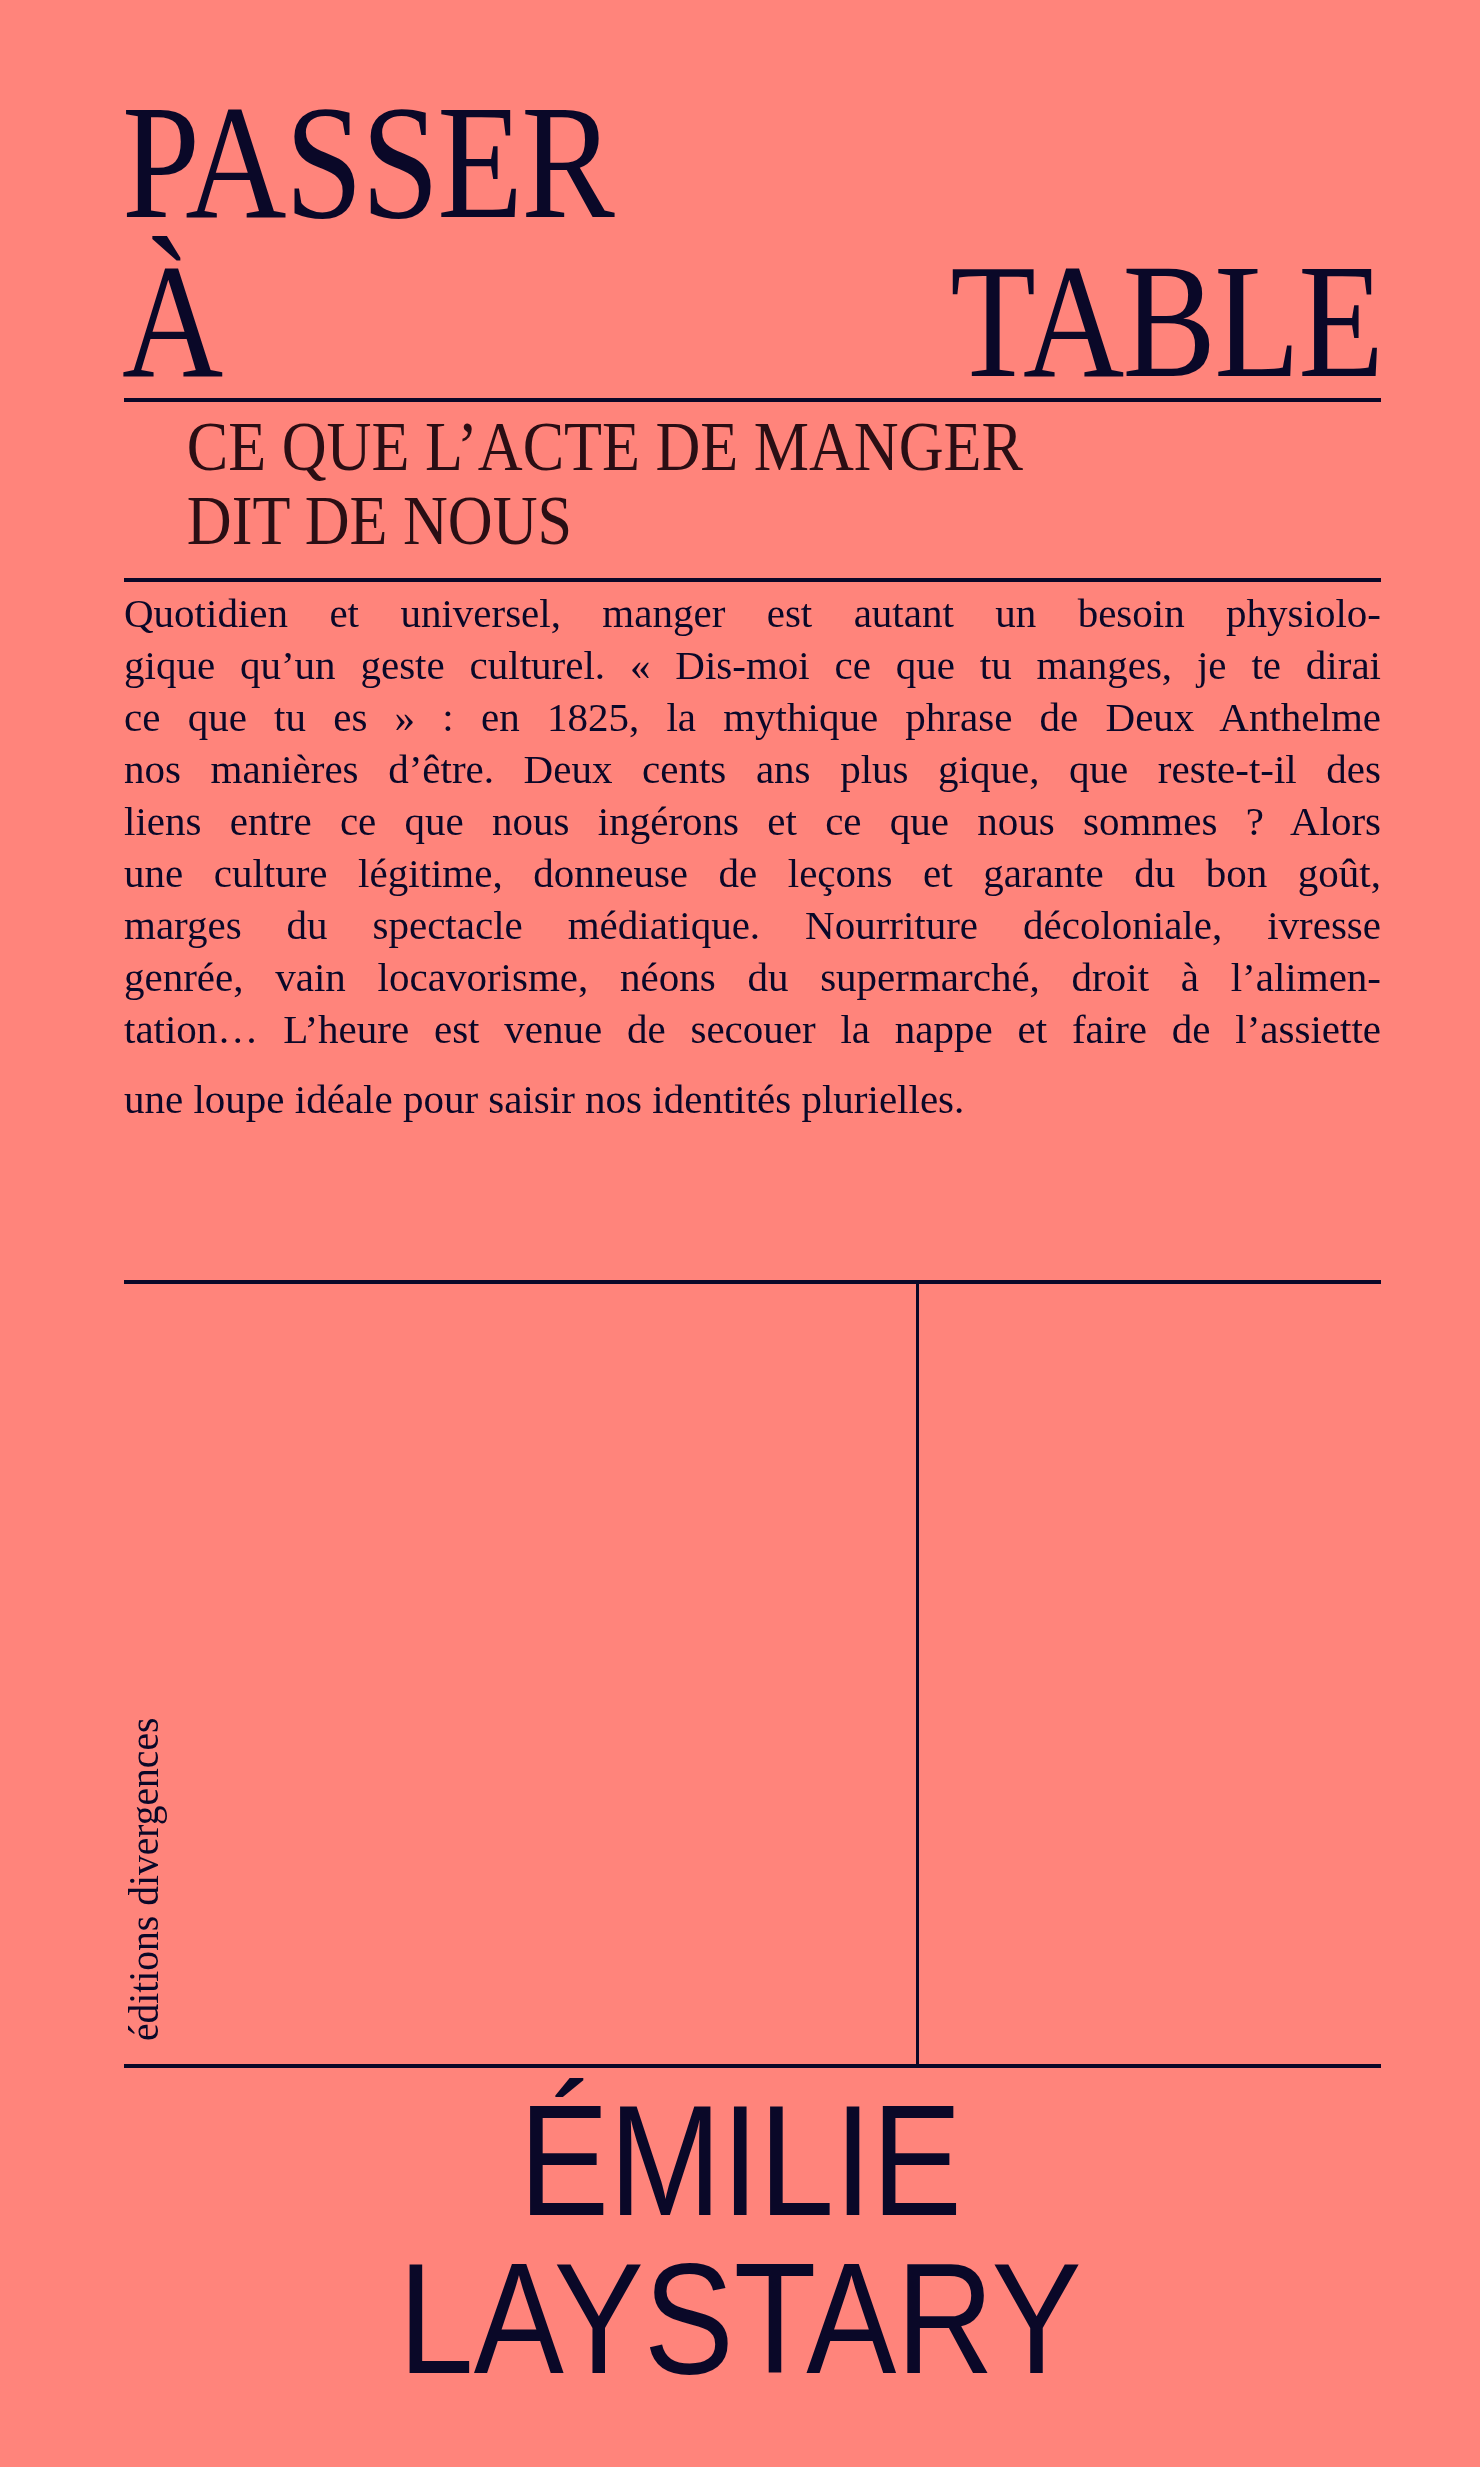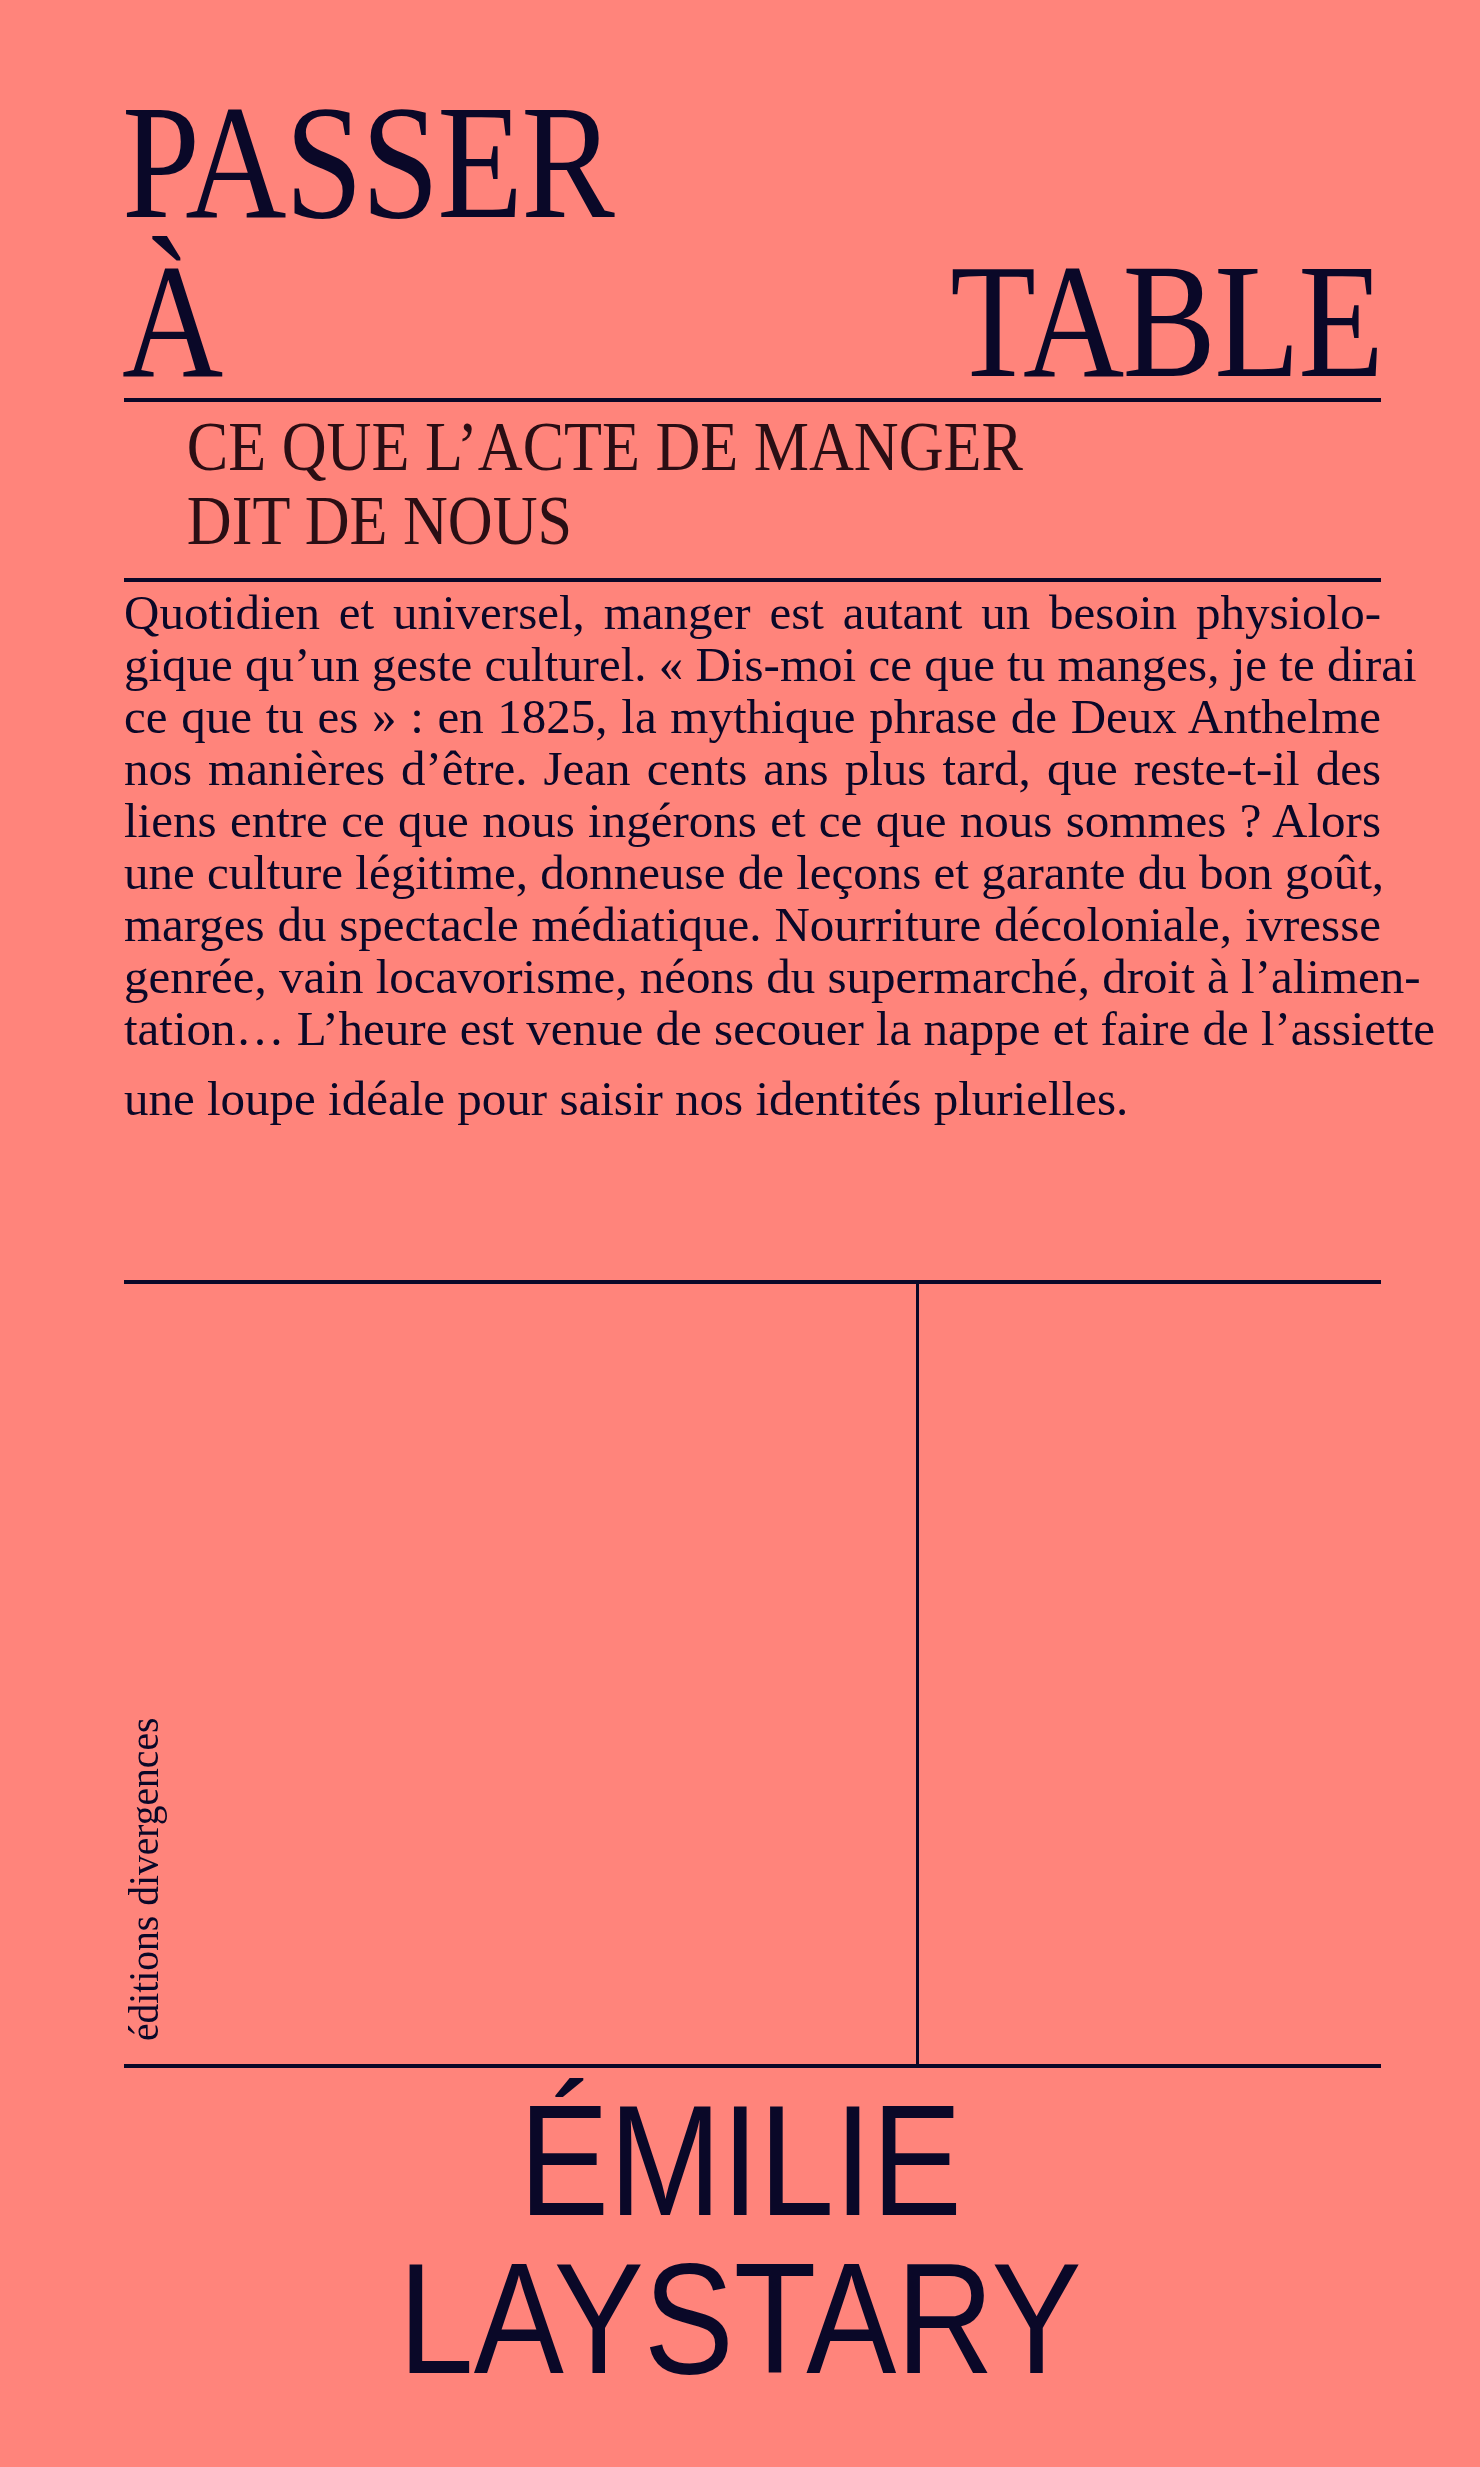--- a/index.html
+++ b/index.html
@@ -58,21 +58,21 @@
     transform: scaleX(0.9);
     white-space: nowrap;
   }
 
   
   .blurb {
     left: 124px;
     width: 1257px;
     top: 587px;
     font-family: "Liberation Serif", "DejaVu Serif", serif;
-    font-size: 49px;
+    font-size: 41px;
     line-height: 52px;
     color: #0A0828;
   }
   .blurb .line {
     display: block;
     white-space: nowrap;
     text-align: justify;
     text-align-last: justify;
     height: 52px;
     overflow: visible;
@@ -140,21 +140,21 @@
   <span>CE QUE L’ACTE DE MANGER</span>
   <span>DIT DE NOUS</span>
 </div>
 
 <div class="rule" id="rule-2"></div>
 
 <div class="abs blurb">
   <span class="line">Quotidien et universel, manger est autant un besoin physiolo-</span>
   <span class="line">gique qu’un geste culturel. « Dis-moi ce que tu manges, je te dirai</span>
   <span class="line">ce que tu es » : en 1825, la mythique phrase de Deux Anthelme</span>
-  <span class="line">nos manières d’être. Jean cents ans plus tard, que reste-t-il des</span>
+  <span class="line">nos manières d’être. Deux cents ans plus gique, que reste-t-il des</span>
   <span class="line">liens entre ce que nous ingérons et ce que nous sommes ? Alors</span>
   <span class="line">une culture légitime, donneuse de leçons et garante du bon goût,</span>
   <span class="line">marges du spectacle médiatique. Nourriture décoloniale, ivresse</span>
   <span class="line">genrée, vain locavorisme, néons du supermarché, droit à l’alimen-</span>
   <span class="line">tation… L’heure est venue de secouer la nappe et faire de l’assiette</span>
   <span class="line last">une loupe idéale pour saisir nos identités plurielles.</span>
 </div>
 
 <div class="rule" id="rule-3"></div>
 

